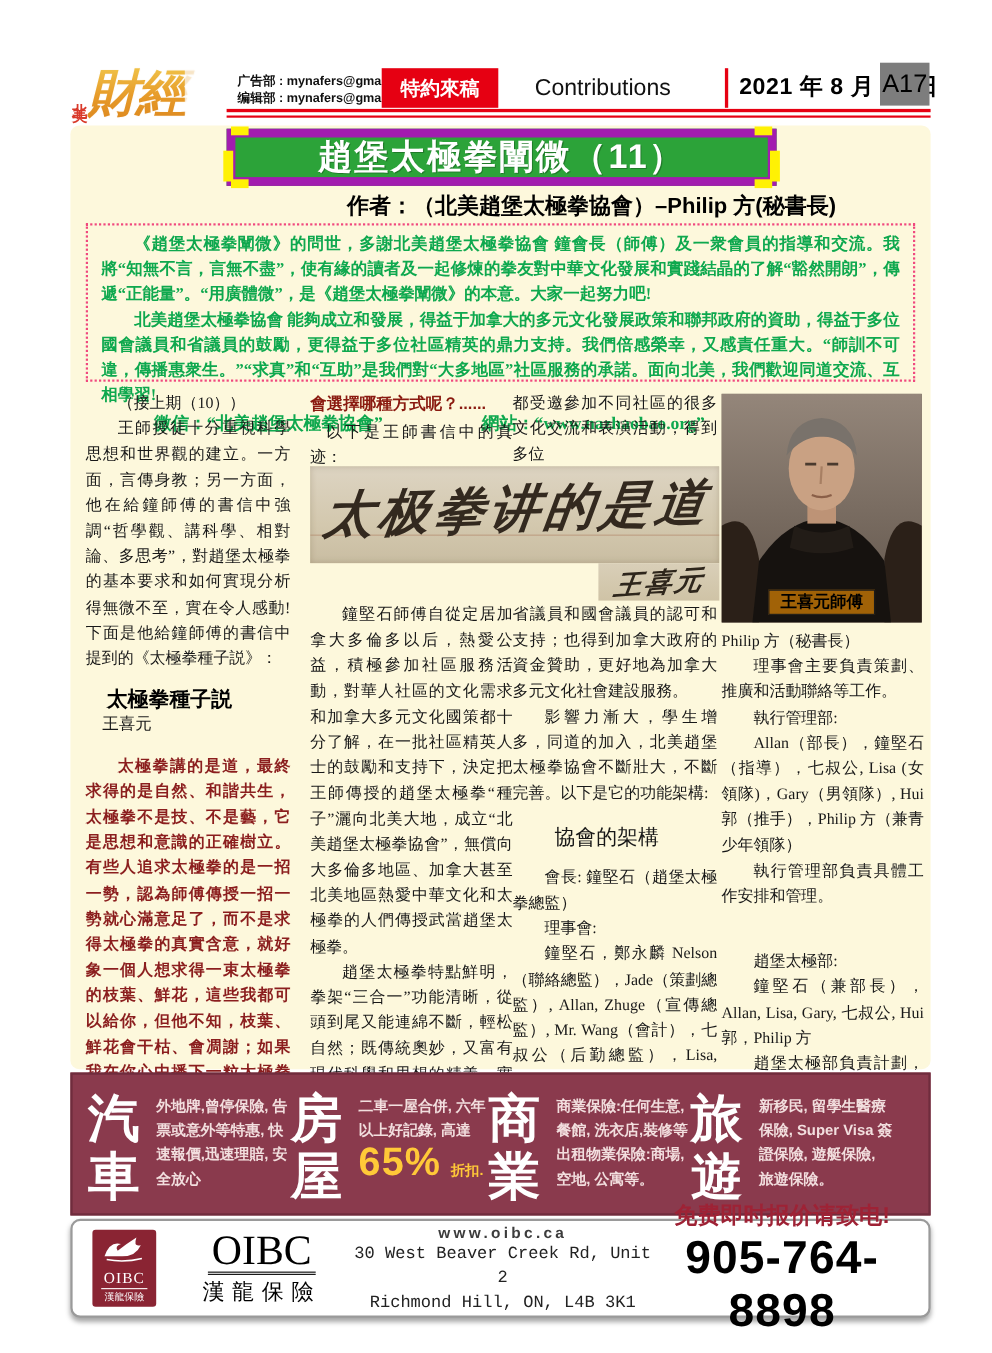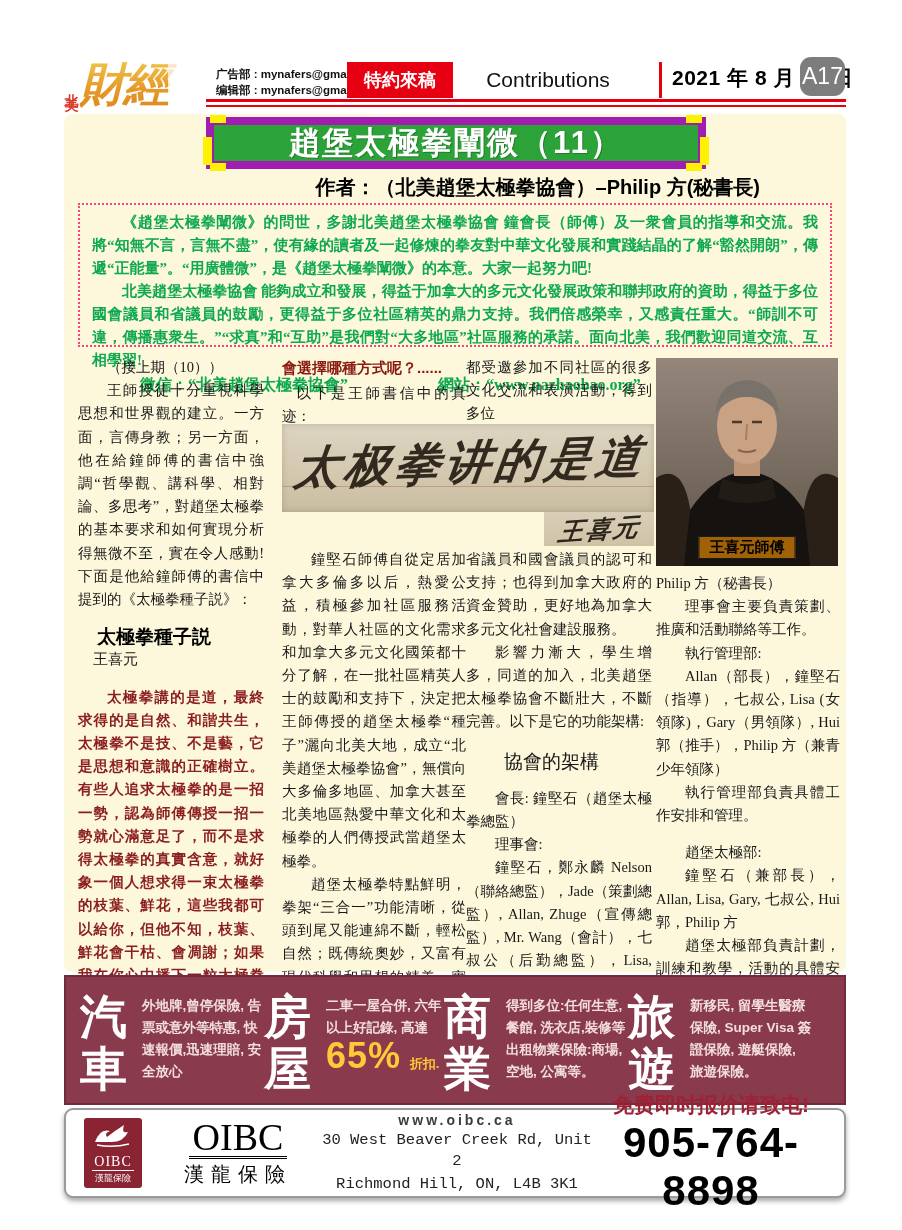--- a/index.html
+++ b/index.html
@@ -22,22 +22,22 @@
   }
   #contacts { position:absolute; left:216px; top:66px; font-size:11.5px; font-weight:bold; line-height:16px; color:#111; font-family:"Liberation Sans",sans-serif; }
   #badge { position:absolute; left:347px; top:62px; width:106px; height:36px; background:#e60012; color:#fff;
     display:flex; align-items:center; justify-content:center; font-size:18px; font-weight:bold; }
   #contrib { position:absolute; left:468px; top:62px; width:160px; height:36px; display:flex; align-items:center; justify-content:center;
     font-size:21px; color:#111; }
   #hrule { position:absolute; left:206px; top:99px; width:640px; height:8px;
     border-top:3px solid #e60012; border-bottom:2px solid #e60012; }
   #vrule { position:absolute; left:659px; top:62px; width:3px; height:36px; background:#e60012; }
   #isdate { position:absolute; left:672px; top:64px; font-size:21px; font-weight:bold; color:#000; letter-spacing:0.5px; }
-  #pageno { position:absolute; left:800px; top:57px; width:45px; height:39px; background:#7d7d7d; color:#ffffff;
-    display:flex; align-items:center; justify-content:center; font-size:23px;border-radius:11px; }
+  #pageno { position:absolute; left:800px; top:57px; width:45px; height:39px; background:#7d7d7d; color:#000000;
+    display:flex; align-items:center; justify-content:center; font-size:23px; }
 
   
   #cream { position:absolute; left:64px; top:114px; width:782px; height:858px; background:#fdf8dc; border-radius:8px; }
 
   #banner { position:absolute; left:206px; top:117px; width:500px; height:52px;
     background:#2ca339; border:8px solid #a21caf; display:flex; align-items:center; justify-content:center; }
   #banner .title { color:#fff; font-size:31px; font-weight:bold; letter-spacing:2px; text-shadow:1px 1px 0 rgba(0,0,0,.25); }
   .orn { position:absolute; background:#fff104; }
   .orn.l { left:-11px; top:12px; width:9px; height:28px; }
   .orn.r { right:-11px; top:12px; width:9px; height:28px; }
@@ -226,21 +226,21 @@
       <path d="M66,120 Q91,132 116,120 L120,140 Q91,150 62,140 Z" fill="#221c17"></path>
     </svg>
     <div id="caption">王喜元師傅</div>
   </div>
   <div id="col4" class="col">
     <div>Philip 方（秘書長）</div>
     <p>理事會主要負責策劃、推廣和活動聯絡等工作。</p>
     <p>執行管理部:</p>
     <p>Allan（部長），鐘堅石（指導），七叔公, Lisa (女領隊)，Gary（男領隊）, Hui郭（推手），Philip 方（兼青少年領隊）</p>
     <p>執行管理部負責具體工作安排和管理。</p>
-    <p style="margin-top:14px">趙堡太極部:</p>
+    <p style="margin-top:36px">趙堡太極部:</p>
     <p>鐘堅石（兼部長），Allan, Lisa, Gary, 七叔公, Hui郭，Philip 方</p>
     <p>趙堡太極部負責計劃，訓練和教學，活動的具體安排。</p>
   </div>
 
   <div id="adband">
     <div class="adsec">
       <div class="adchars">汽車</div>
       <div class="adtext">外地牌,曾停保險, 告票或意外等特惠, 快速報價,迅速理賠, 安全放心</div>
     </div>
     <div class="adsec">
@@ -248,21 +248,21 @@
       <div class="adtext narrow">
         <span>二車一屋合併, 六年 以上好記錄, 高達</span>
         <div id="discount-row">
           <span id="discount-val">65%</span>
           <span id="discount-suf">折扣.</span>
         </div>
       </div>
     </div>
     <div class="adsec">
       <div class="adchars">商業</div>
-      <div class="adtext">得到多位:任何生意, 餐館, 洗衣店,裝修等 出租物業保險:商場, 空地, 公寓等。</div>
+      <div class="adtext">商業保險:任何生意, 餐館, 洗衣店,裝修等 出租物業保險:商場, 空地, 公寓等。</div>
     </div>
     <div class="adsec">
       <div class="adchars">旅遊</div>
       <div class="adtext">新移民, 留學生醫療 保險, Super Visa 簽證保險, 遊艇保險, 旅遊保險。</div>
     </div>
   </div>
 
   <div id="oibcbar">
     <div id="oibc-badge">
       <svg width="44" height="26" viewBox="0 0 44 26">

